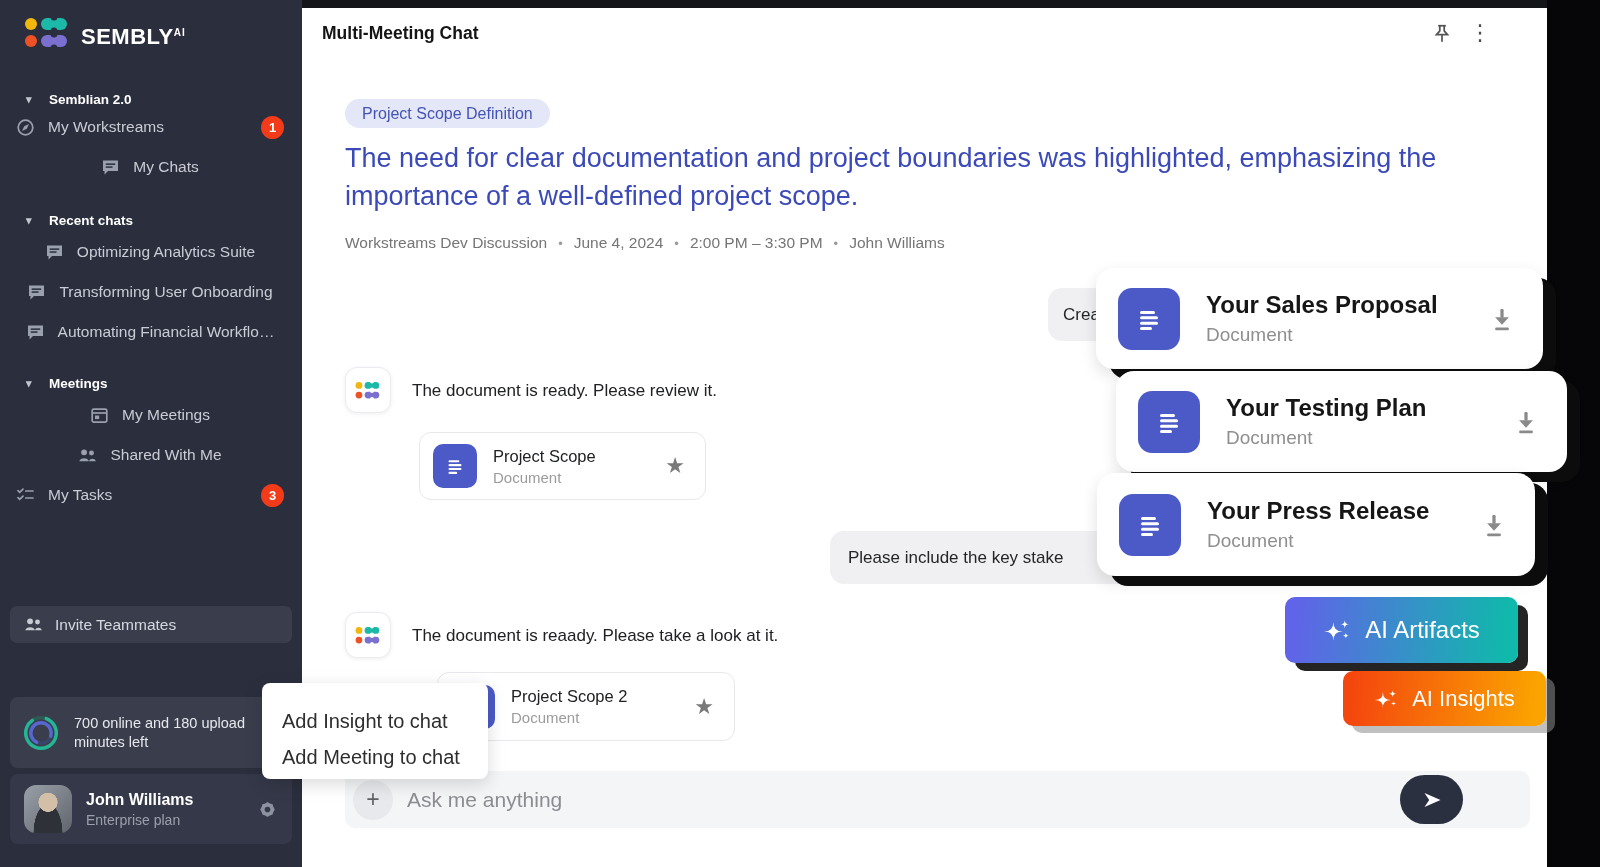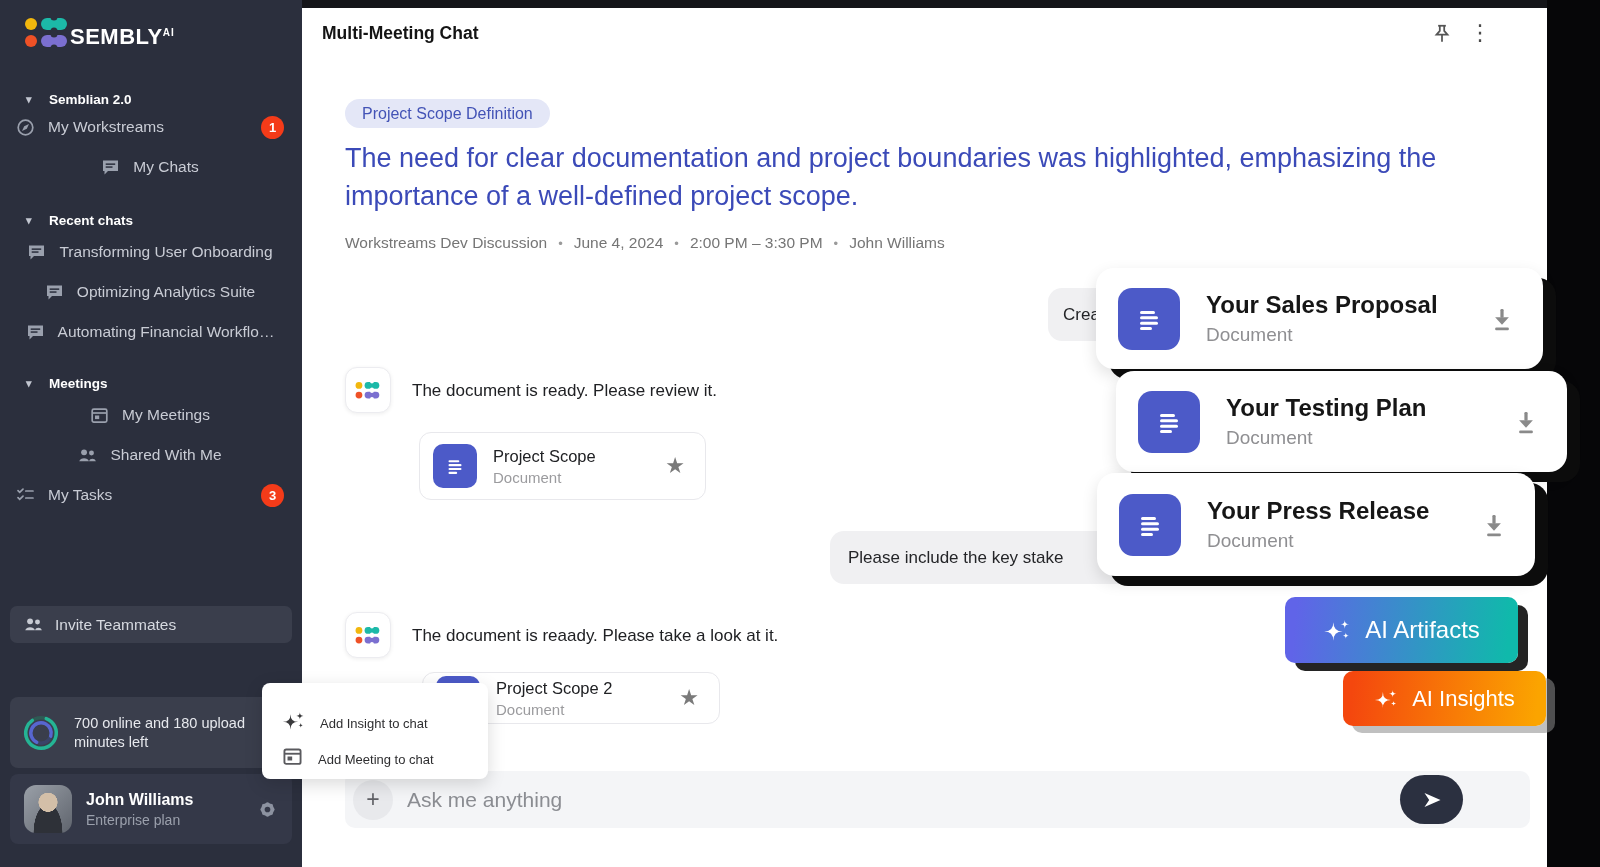--- a/index.html
+++ b/index.html
@@ -5,21 +5,21 @@
   * { margin:0; padding:0; box-sizing:border-box; }
   body { background:#fff; font-family:"Liberation Sans", sans-serif; }
   .app { position:relative; width:1600px; height:867px; overflow:hidden; background:#fff; }
 
   
   .topstrip { position:absolute; left:302px; top:0; width:1298px; height:8px; background:#141519; z-index:6; }
   .rightbar { position:absolute; right:0; top:0; width:53px; height:867px; background:#060608; z-index:8; }
 
   
   .sidebar { position:absolute; left:0; top:0; width:302px; height:867px; background:#2b2f3d; color:#c6cad3; z-index:5; }
-  .logo { display:flex; align-items:flex-start; padding:18px 0 0 24px; }
+  .logo { display:flex; align-items:flex-start; gap:11px; padding:18px 0 0 24px; }
   .brand { color:#fff; font-weight:bold; font-size:22px; letter-spacing:0.5px; line-height:30px; }
   .brand sup { font-size:10px; letter-spacing:1px; }
   .sec { display:flex; align-items:center; gap:11px; color:#fff; font-weight:bold; font-size:13.5px; padding-left:26px; }
   .sec .caret { color:#c2c6d0; font-size:11px; width:12px; }
   .sec-semblian { margin-top:40px; }
   .sec-recent { margin-top:26px; margin-bottom:4px; }
   .sec-meetings { margin-top:24px; margin-bottom:4px; }
   .item { display:flex; align-items:center; gap:13px; height:40px; padding:0 18px 0 16px; font-size:15.5px; color:#c9ccd5; cursor:pointer;justify-content:center; }
   .item:first-of-type { margin-top:6px; }
   .nicon { width:19px; height:19px; flex:none; }
@@ -53,36 +53,36 @@
   .bubble { position:absolute; background:#f0f0f2; border-radius:14px; font-size:17px; color:#242528; display:flex; align-items:center; z-index:1; overflow:hidden; white-space:nowrap; }
   .b1 { left:1048px; top:288px; width:414px; height:53px; padding-left:15px; }
   .b2 { left:830px; top:531px; width:632px; height:53px; padding-left:18px; }
   .bot-avatar { position:absolute; width:46px; height:46px; background:#fff; border:1px solid #ececf0; border-radius:12px; box-shadow:0 1px 4px rgba(0,0,0,.07); display:flex; align-items:center; justify-content:center; z-index:1; }
   .av1 { left:345px; top:367px; } .av2 { left:345px; top:612px; }
   .bot-text { position:absolute; font-size:17px; color:#202124; z-index:1; }
   .bt1 { left:412px; top:381px; } .bt2 { left:412px; top:626px; }
 
   .doc-card { position:absolute; background:#fff; border:1px solid #e8e8ec; border-radius:12px; display:flex; align-items:center; padding:0 20px 0 13px; gap:16px; z-index:2; cursor:pointer; }
   .dc1 { left:419px; top:432px; width:287px; height:68px; }
-  .dc2 { left:422px; top:672px; width:298px; height:52px; }
+  .dc2 { left:437px; top:672px; width:298px; height:69px; }
   .doc-ic { width:44px; height:44px; border-radius:10px; background:#4c5ac8; display:flex; align-items:center; justify-content:center; flex:none; }
   .doc-t { font-size:16.5px; color:#202124; }
   .doc-s { font-size:15px; color:#9b9b9e; margin-top:3px; }
   .doc-star { margin-left:auto; font-size:22px; color:#7a7a7a; cursor:pointer; }
 
   
   .input-bar { position:absolute; left:345px; top:771px; width:1185px; height:57px; background:#f4f5f7; border-radius:10px; display:flex; align-items:center; z-index:3; }
   .plus-btn { width:40px; height:40px; margin-left:8px; background:#e8e9ec; border:none; border-radius:50%; font-size:23px; color:#5f6065; cursor:pointer; flex:none; font-family:inherit; }
   .ask-input { flex:1; border:none; background:transparent; font-size:21px; padding-left:14px; color:#333; outline:none; font-family:inherit; }
   .ask-input::placeholder { color:#8b8d92; }
   .send-btn { position:absolute; right:67px; top:4px; width:63px; height:49px; border-radius:25px; background:#2b3040; display:flex; align-items:center; justify-content:center; border:none; cursor:pointer; }
 
   
   .ctx-menu { position:absolute; left:262px; top:683px; width:226px; background:#fff; border-radius:8px; box-shadow:0 5px 18px rgba(0,0,0,.15); padding:12px 0; z-index:20; }
-  .ctx-item { display:flex; align-items:flex-end; gap:15px; height:36px; padding:0 20px; font-size:13px; color:#2e2e30; cursor:pointer; }
+  .ctx-item { display:flex; align-items:flex-start; gap:15px; height:36px; padding:0 20px; font-size:20px; color:#2e2e30; cursor:pointer;flex-direction:column; }
 
   
   .acard { position:absolute; background:#fff; border-radius:18px; display:flex; align-items:center; padding:0 26px 0 22px; z-index:30; cursor:pointer;
     box-shadow: 13px 10px 0 #0c0c0c, 0 6px 16px rgba(0,0,0,.12); }
   .ac1 { left:1096px; top:268px; width:447px; height:101px; }
   .ac2 { left:1116px; top:371px; width:451px; height:101px; }
   .ac3 { left:1097px; top:473px; width:438px; height:103px; }
   .big-doc { width:62px; height:62px; border-radius:14px; background:#4c5ac8; flex:none; display:flex; align-items:center; justify-content:center; }
   .acard .txt { margin-left:26px; }
   .at { font-size:24px; font-weight:bold; color:#161616; }
@@ -138,29 +138,29 @@
     <div class="sec sec-recent">
       <span class="caret">▾</span>
       <span>Recent chats</span>
     </div>
     <div class="item">
       <svg class="nicon" viewBox="0 0 19 19">
           <path d="M2 2.5 h15 v10.5 h-10 L3.5 16.5 v-3.5 H2 z" fill="#9aa0ad"></path>
           <rect x="4.7" y="5.4" width="9.5" height="1.5" fill="#2b2f3d"></rect>
           <rect x="4.7" y="8.3" width="6.8" height="1.5" fill="#2b2f3d"></rect>
         </svg>
-      <span>Transforming User Onboarding</span>
+      <span>Optimizing Analytics Suite</span>
     </div>
     <div class="item">
       <svg class="nicon" viewBox="0 0 19 19">
           <path d="M2 2.5 h15 v10.5 h-10 L3.5 16.5 v-3.5 H2 z" fill="#9aa0ad"></path>
           <rect x="4.7" y="5.4" width="9.5" height="1.5" fill="#2b2f3d"></rect>
           <rect x="4.7" y="8.3" width="6.8" height="1.5" fill="#2b2f3d"></rect>
         </svg>
-      <span>Optimizing Analytics Suite</span>
+      <span>Transforming User Onboarding</span>
     </div>
     <div class="item">
       <svg class="nicon" viewBox="0 0 19 19">
           <path d="M2 2.5 h15 v10.5 h-10 L3.5 16.5 v-3.5 H2 z" fill="#9aa0ad"></path>
           <rect x="4.7" y="5.4" width="9.5" height="1.5" fill="#2b2f3d"></rect>
           <rect x="4.7" y="8.3" width="6.8" height="1.5" fill="#2b2f3d"></rect>
         </svg>
       <span>Automating Financial Workflo…</span>
     </div>
 

